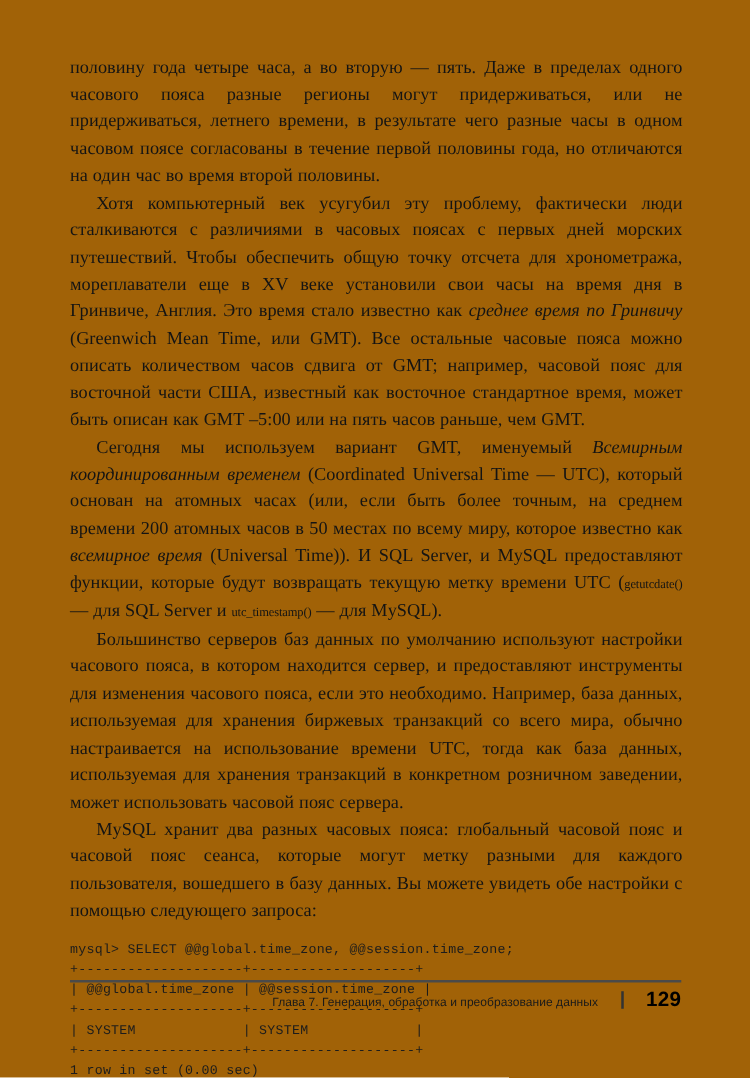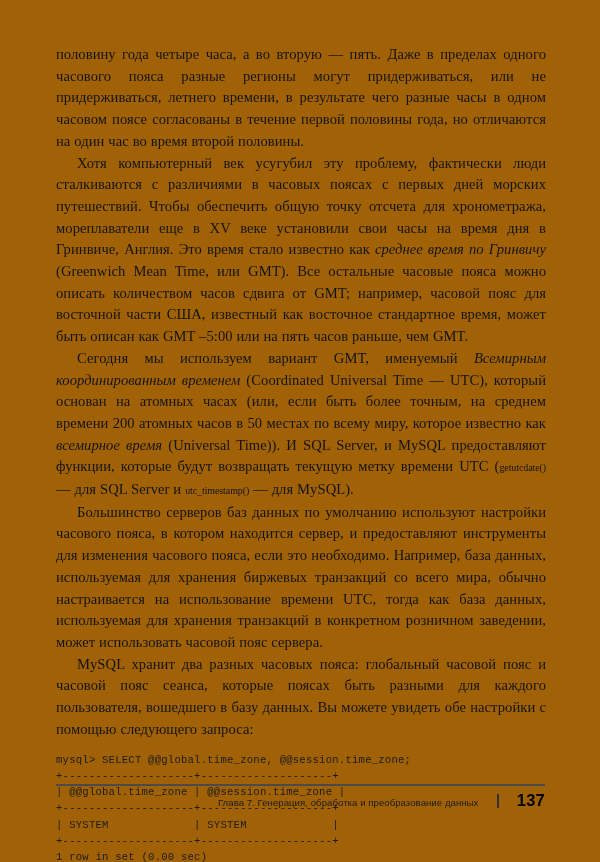--- a/index.html
+++ b/index.html
@@ -107,33 +107,33 @@
   <div class="content">
 
     <p class="body-par first" id="par-1"><span>половину года четыре часа, а во вторую — пять. Даже в пределах одного часового пояса разные регионы могут придерживаться, или не придерживаться, летнего времени, в результате чего разные часы в одном часовом поясе согласованы в течение первой половины года, но отличаются на один час во время второй половины.</span></p>
 
     <p class="body-par" id="par-2"><span>Хотя компьютерный век усугубил эту проблему, фактически люди сталкиваются с различиями в часовых поясах с первых дней морских путешествий. Чтобы обеспечить общую точку отсчета для хронометража, мореплаватели еще в XV веке установили свои часы на время дня в Гринвиче, Англия. Это время стало известно как </span><i>среднее время по Гринвичу</i><span> (Greenwich Mean Time, или GMT). Все остальные часовые пояса можно описать количеством часов сдвига от GMT; например, часовой пояс для восточной части США, известный как восточное стандартное время, может быть описан как GMT –5:00 или на пять часов раньше, чем GMT.</span></p>
 
     <p class="body-par" id="par-3"><span>Сегодня мы используем вариант GMT, именуемый </span><i>Всемирным координированным временем</i><span> (Coordinated Universal Time — UTC), который основан на атомных часах (или, если быть более точным, на среднем времени 200 атомных часов в 50 местах по всему миру, которое известно как </span><i>всемирное время</i><span> (Universal Time)). И SQL Server, и MySQL предоставляют функции, которые будут возвращать текущую метку времени UTC (</span><code class="inline-code">getutcdate()</code><span> — для SQL Server и </span><code class="inline-code">utc_timestamp()</code><span> — для MySQL).</span></p>
 
     <p class="body-par" id="par-4"><span>Большинство серверов баз данных по умолчанию используют настройки часового пояса, в котором находится сервер, и предоставляют инструменты для изменения часового пояса, если это необходимо. Например, база данных, используемая для хранения биржевых транзакций со всего мира, обычно настраивается на использование времени UTC, тогда как база данных, используемая для хранения транзакций в конкретном розничном заведении, может использовать часовой пояс сервера.</span></p>
 
-    <p class="body-par" id="par-5"><span>MySQL хранит два разных часовых пояса: глобальный часовой пояс и часовой пояс сеанса, которые поясах быть разными для каждого пользователя, вошедшего в базу данных. Вы можете увидеть обе настройки с помощью следующего запроса:</span></p>
+    <p class="body-par" id="par-5"><span>MySQL хранит два разных часовых пояса: глобальный часовой пояс и часовой пояс сеанса, которые могут метку разными для каждого пользователя, вошедшего в базу данных. Вы можете увидеть обе настройки с помощью следующего запроса:</span></p>
 
     <pre class="code-block">mysql&gt; SELECT @@global.time_zone, @@session.time_zone;
 +--------------------+--------------------+
 | @@global.time_zone | @@session.time_zone |
 +--------------------+--------------------+
 | SYSTEM             | SYSTEM             |
 +--------------------+--------------------+
 1 row in set (0.00 sec)</pre>
 
   </div>
 
   <div class="footer-rule"></div>
 
   <div class="footer">
     <span class="footer-chapter">Глава 7. Генерация, обработка и преобразование данных</span>
     <span class="footer-sep"></span>
-    <span class="footer-pageno">137</span>
+    <span class="footer-pageno">129</span>
   </div>
 
 </div>
 
 </body></html>

